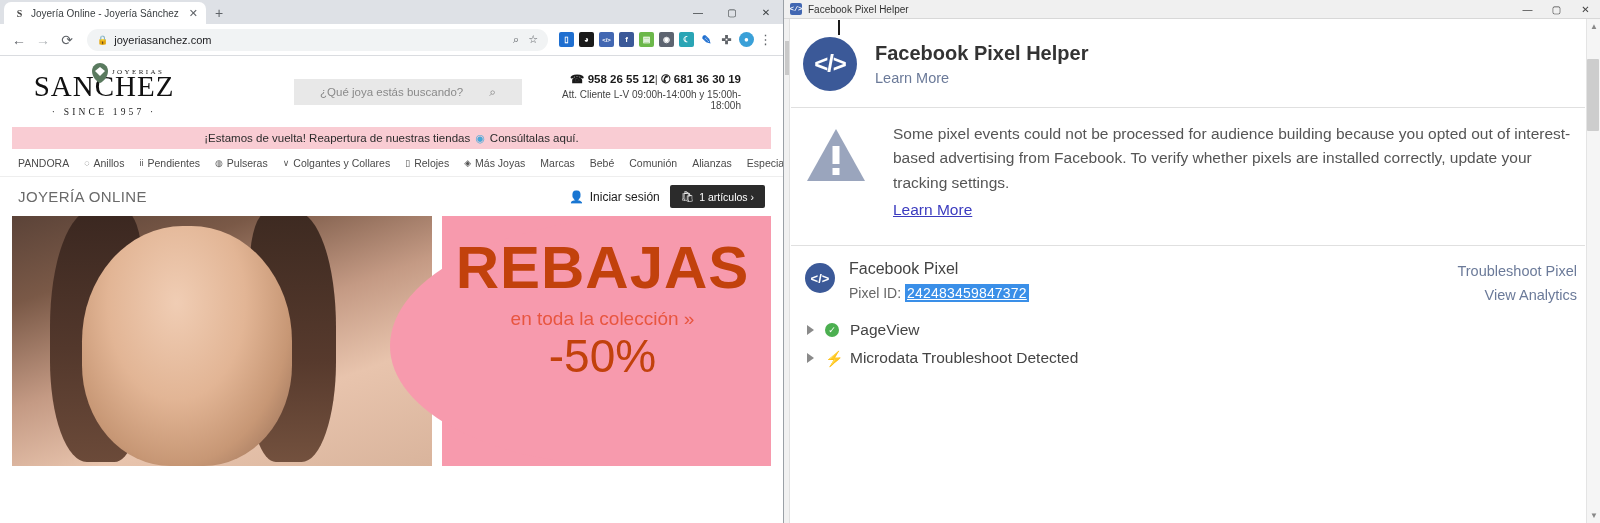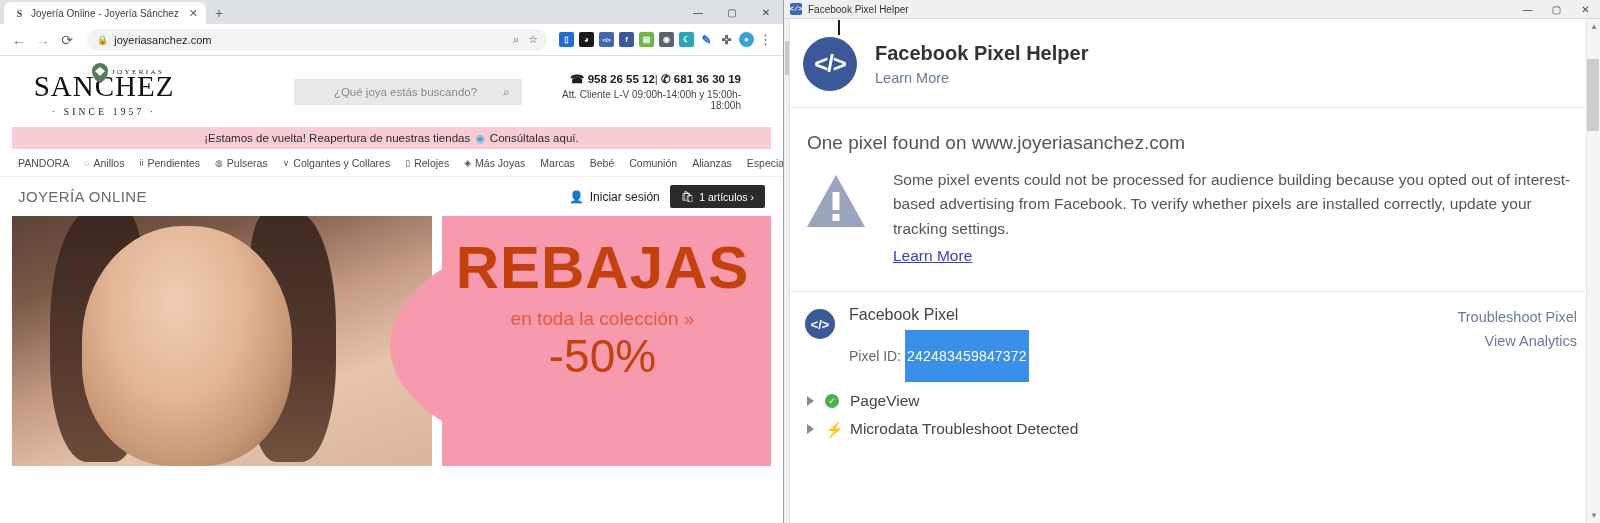--- a/index.html
+++ b/index.html
@@ -99,21 +99,21 @@
     position: absolute; left: 72px; top: -5px;
     width: 24px; height: 24px;
   }
   .logo-since {
     font-size: 9.5px; letter-spacing: 3.2px; color: #222;
     font-family: "Liberation Serif", serif; margin-top: 6px;
   }
   .search-wrap {
     margin-left: 88px;
     width: 232px; height: 26px; background: #e8e8e8;
-    display: flex; align-items: center; justify-content: flex-end;
+    display: flex; align-items: center; justify-content: center;
     gap: 26px; padding: 0 12px;
   }
   .search-ph { font-size: 11.5px; color: #8a8a8a; }
   .search-ico { font-size: 12px; color: #8a8a8a; }
   .contact { margin-left: auto; text-align: right; padding-right: 18px; }
   .contact-top { font-size: 11.5px; color: #1a1a1a; font-weight: bold; }
   .contact-top .sep { font-weight: normal; color: #444; }
   .contact-sub { font-size: 10px; color: #444; margin-top: 3px; }
 
   .promo {
@@ -286,22 +286,22 @@
   .fb-px-ico {
     width: 30px; height: 30px; border-radius: 50%; background: #3b5998;
     display: flex; align-items: center; justify-content: center;
     color: #fff; font-size: 13px; font-weight: bold; flex: none;
     margin-top: 3px;
   }
   .fb-px-txt { margin-left: 14px; }
   .fb-px-name { font-size: 16px; color: #444; }
   .fb-px-id { font-size: 14px; color: #666; margin-top: 6px; display: flex; align-items: center; }
   .fb-px-id .hl {
-    background: #3a8fe8; color: #fff; padding: 18px 2px;
-    position: relative; letter-spacing: .2px;
+    background: #3a8fe8; color: #fff; padding: 1px 2px;
+    position: relative; letter-spacing: .2px; text-decoration: underline;
   }
   .caret-ibeam {
     position: absolute; left: 47px; top: 1px;
     width: 1.5px; height: 15px; background: #1a1a1a;
   }
   .fb-px-links { margin-left: auto; text-align: right; padding-right: 8px; padding-top: 3px; }
   .fb-px-links a { display: block; font-size: 14.5px; color: #6b7a99; margin-bottom: 8px; }
 
   .fb-event {
     display: flex; align-items: center; gap: 11px;
@@ -499,21 +499,20 @@
     <div class="fbinner">
 
       <div class="fb-header">
         <div class="fb-logo-circle">&lt;/&gt;</div>
         <div>
           <div class="fb-h-title">Facebook Pixel Helper</div>
           <div class="fb-h-link">Learn More</div>
         </div>
       </div>
 
-      <div class="fb-found">One pixel found on www.joyeriasanchez.com</div>
 
       <div class="fb-warn">
         <div class="warn-tri">
           <svg viewBox="0 0 62 58" width="62" height="58">
             <path d="M31 3 L60 55 L2 55 Z" fill="#9aa5bd"></path>
             <rect x="27.5" y="20" width="7" height="18" fill="#ffffff"></rect>
             <rect x="27.5" y="42" width="7" height="7" fill="#ffffff"></rect>
           </svg>
         </div>
         <div class="fb-warn-txt">

